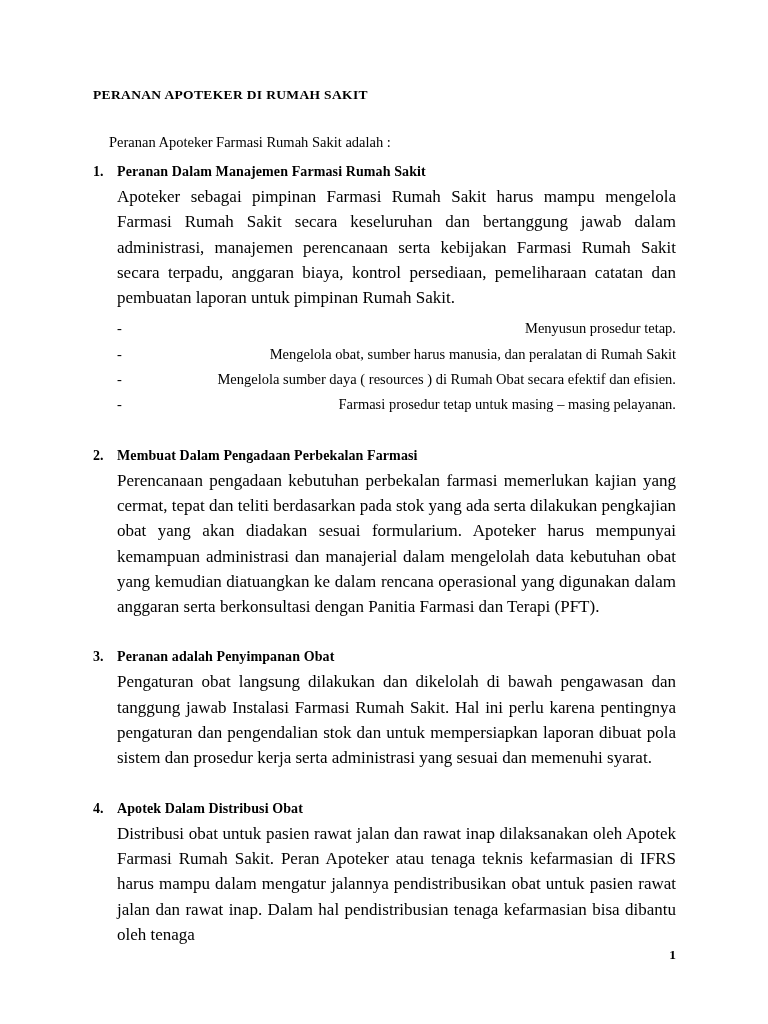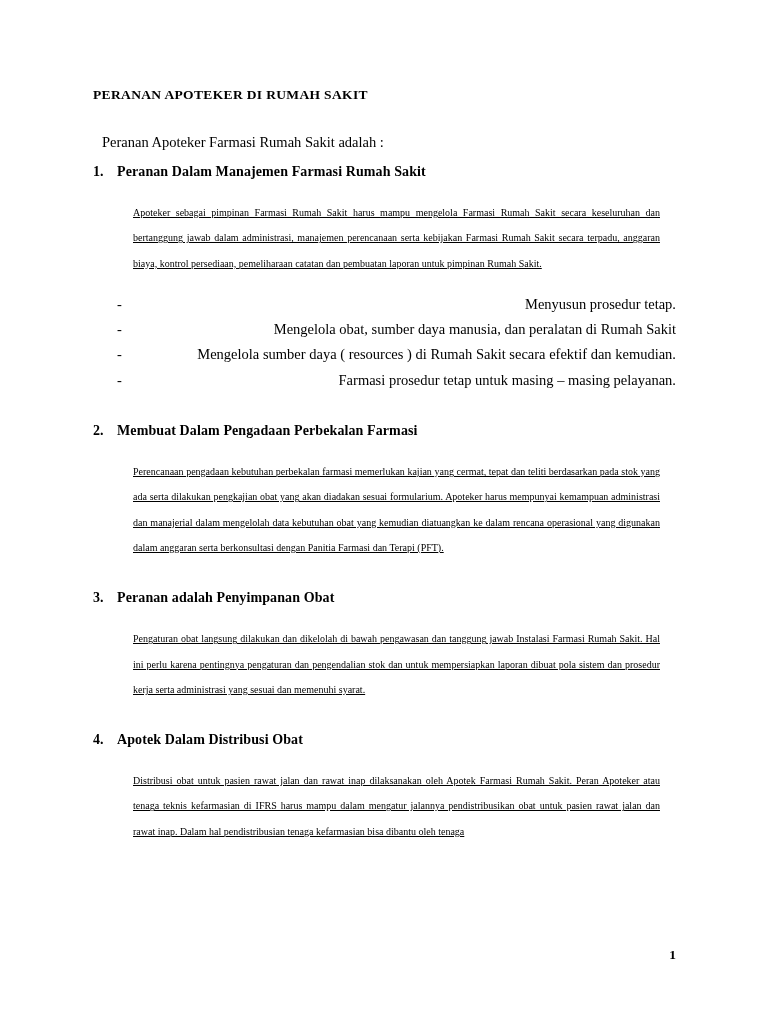--- a/index.html
+++ b/index.html
@@ -32,21 +32,21 @@
     font-weight: bold;
     letter-spacing: 0.35px;
     line-height: 18px;
     margin: 0 0 26px 0;
   }
 
   
   .intro-line {
     font-size: 14.5px;
     line-height: 25px;
-    margin: 0 0 4px 9px;
+    margin: 0 0 4px 16px;
   }
 
   
   .section {
     margin: 0;
   }
   .section + .section {
     margin-top: 25px;
   }
 
@@ -63,28 +63,27 @@
     flex: 0 0 24px;
     font-weight: bold;
   }
   .section-heading-text {
     flex: 1 1 auto;
     letter-spacing: 0.1px;
     font-family: Liberation Serif, serif;
   }
 
   .section-body {
-    margin: 16px;
+    margin: 0;
     padding-left: 24px;
-    font-size: 10px;
+    font-size: 17px;
     line-height: 25.3px;
     text-align: justify;
     text-justify: inter-word;
     hyphens: none;
-    text-decoration: underline;
   }
 
   
   .bullet-list {
     list-style: none;
     margin: 6px 0 0 0;
     padding: 0 0 0 24px;
   }
   .bullet-item {
     display: flex;
@@ -130,25 +129,25 @@
         <span class="section-heading-text">Peranan Dalam Manajemen Farmasi Rumah Sakit</span>
       </div>
       <p class="section-body">Apoteker sebagai pimpinan Farmasi Rumah Sakit harus mampu mengelola Farmasi Rumah Sakit secara keseluruhan dan bertanggung jawab dalam administrasi, manajemen perencanaan serta kebijakan Farmasi Rumah Sakit secara terpadu, anggaran biaya, kontrol persediaan, pemeliharaan catatan dan pembuatan laporan untuk pimpinan Rumah Sakit.</p>
       <ul class="bullet-list">
         <li class="bullet-item">
           <span class="bullet-marker">-</span>
           <span class="bullet-text">Menyusun prosedur tetap.</span>
         </li>
         <li class="bullet-item">
           <span class="bullet-marker">-</span>
-          <span class="bullet-text">Mengelola obat, sumber daya manusia, dan peralatan di Rumah Sakit</span>
+          <span class="bullet-text">Mengelola obat, sumber harus manusia, dan peralatan di Rumah Sakit</span>
         </li>
         <li class="bullet-item">
           <span class="bullet-marker">-</span>
-          <span class="bullet-text">Mengelola sumber daya ( resources ) di Rumah Sakit secara efektif dan kemudian.</span>
+          <span class="bullet-text">Mengelola sumber daya ( resources ) di Rumah Obat secara efektif dan efisien.</span>
         </li>
         <li class="bullet-item">
           <span class="bullet-marker">-</span>
           <span class="bullet-text">Farmasi prosedur tetap untuk masing – masing pelayanan.</span>
         </li>
       </ul>
     </section>
 
     <section class="section">
       <div class="section-heading">

